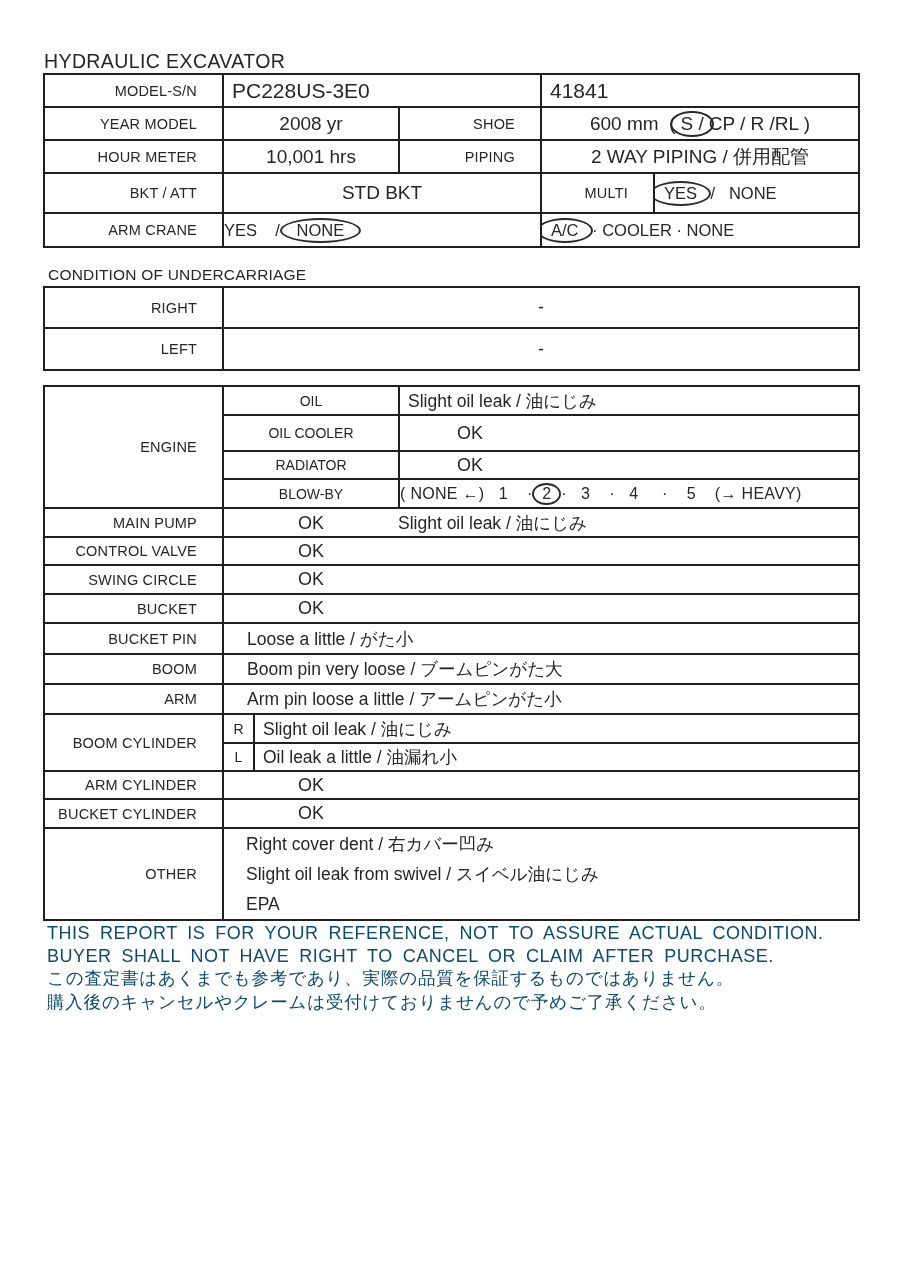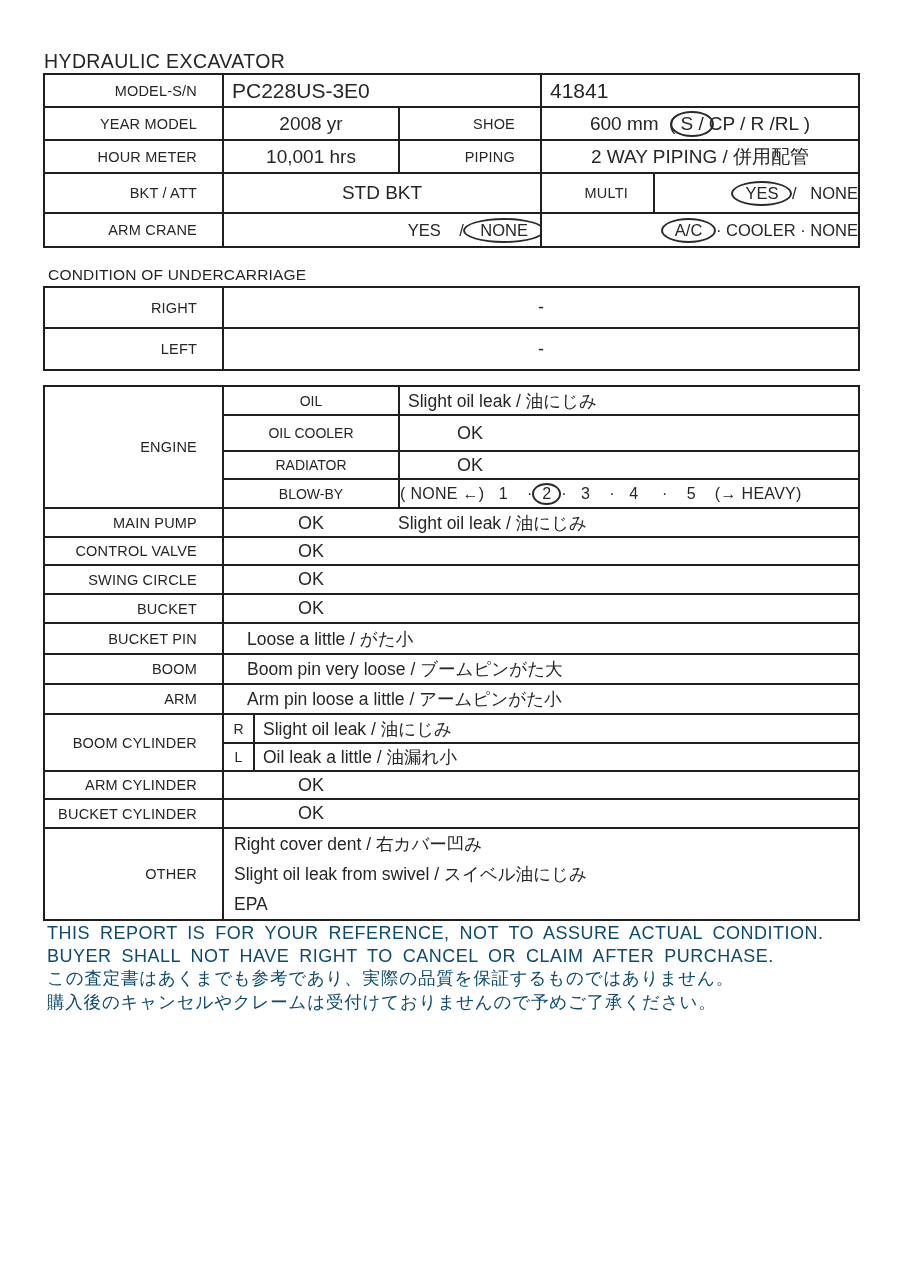--- a/index.html
+++ b/index.html
@@ -61,21 +61,21 @@
   .bigval {
     font-size: 21px;
     padding-left: 8px;
   }
   .mval {
     font-size: 19px;
     text-align: center;
   }
   .cval {
     font-size: 16.5px;
-    text-align: right;
+    text-align: left;
     white-space: pre;
     margin-left: 48px;
   }
   .content {
     font-size: 17.5px;
     padding-left: 8px;
   }
   .pin {
     font-size: 17.5px;
     padding-left: 23px;
@@ -114,21 +114,21 @@
   }
   .circ.tight { padding: 0 8px; }
   .circ.wide  { padding: 1px 15px; }
   .dash {
     text-align: center;
     font-size: 18px;
   }
   .oline {
     font-size: 17.5px;
     line-height: 30px;
-    padding-left: 10px;
+    padding-left: 22px;
     white-space: nowrap;
   }
   .disclaimer {
     position: absolute;
     left: 47px;
     top: 922px;
   }
   .den {
     font-size: 18px;
     letter-spacing: 0.5px;

